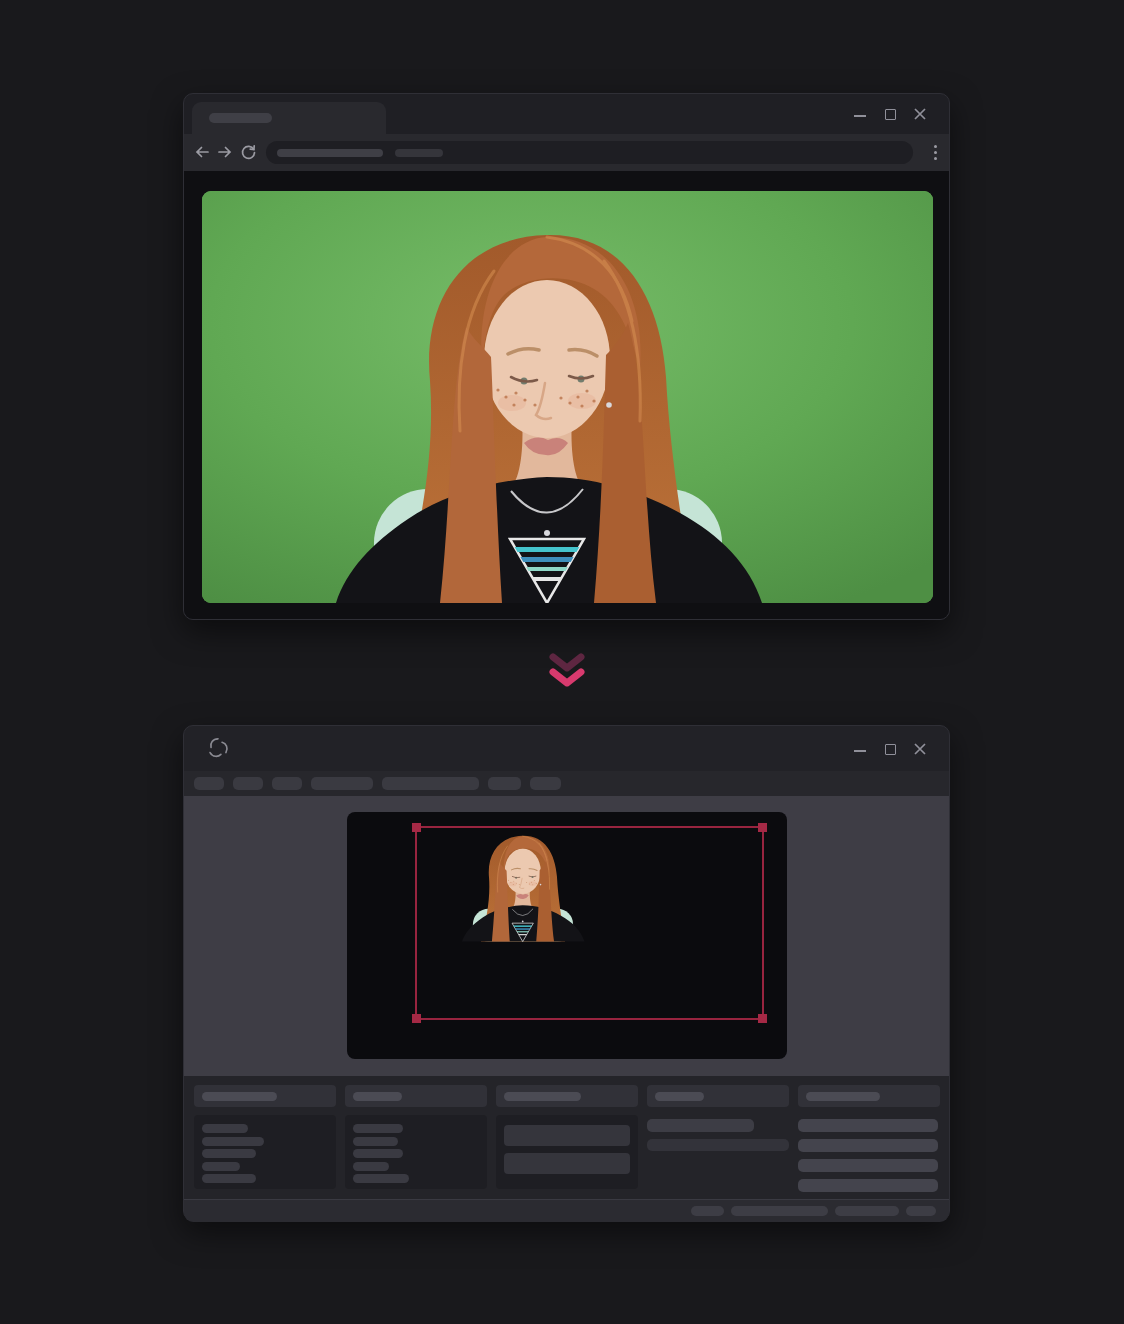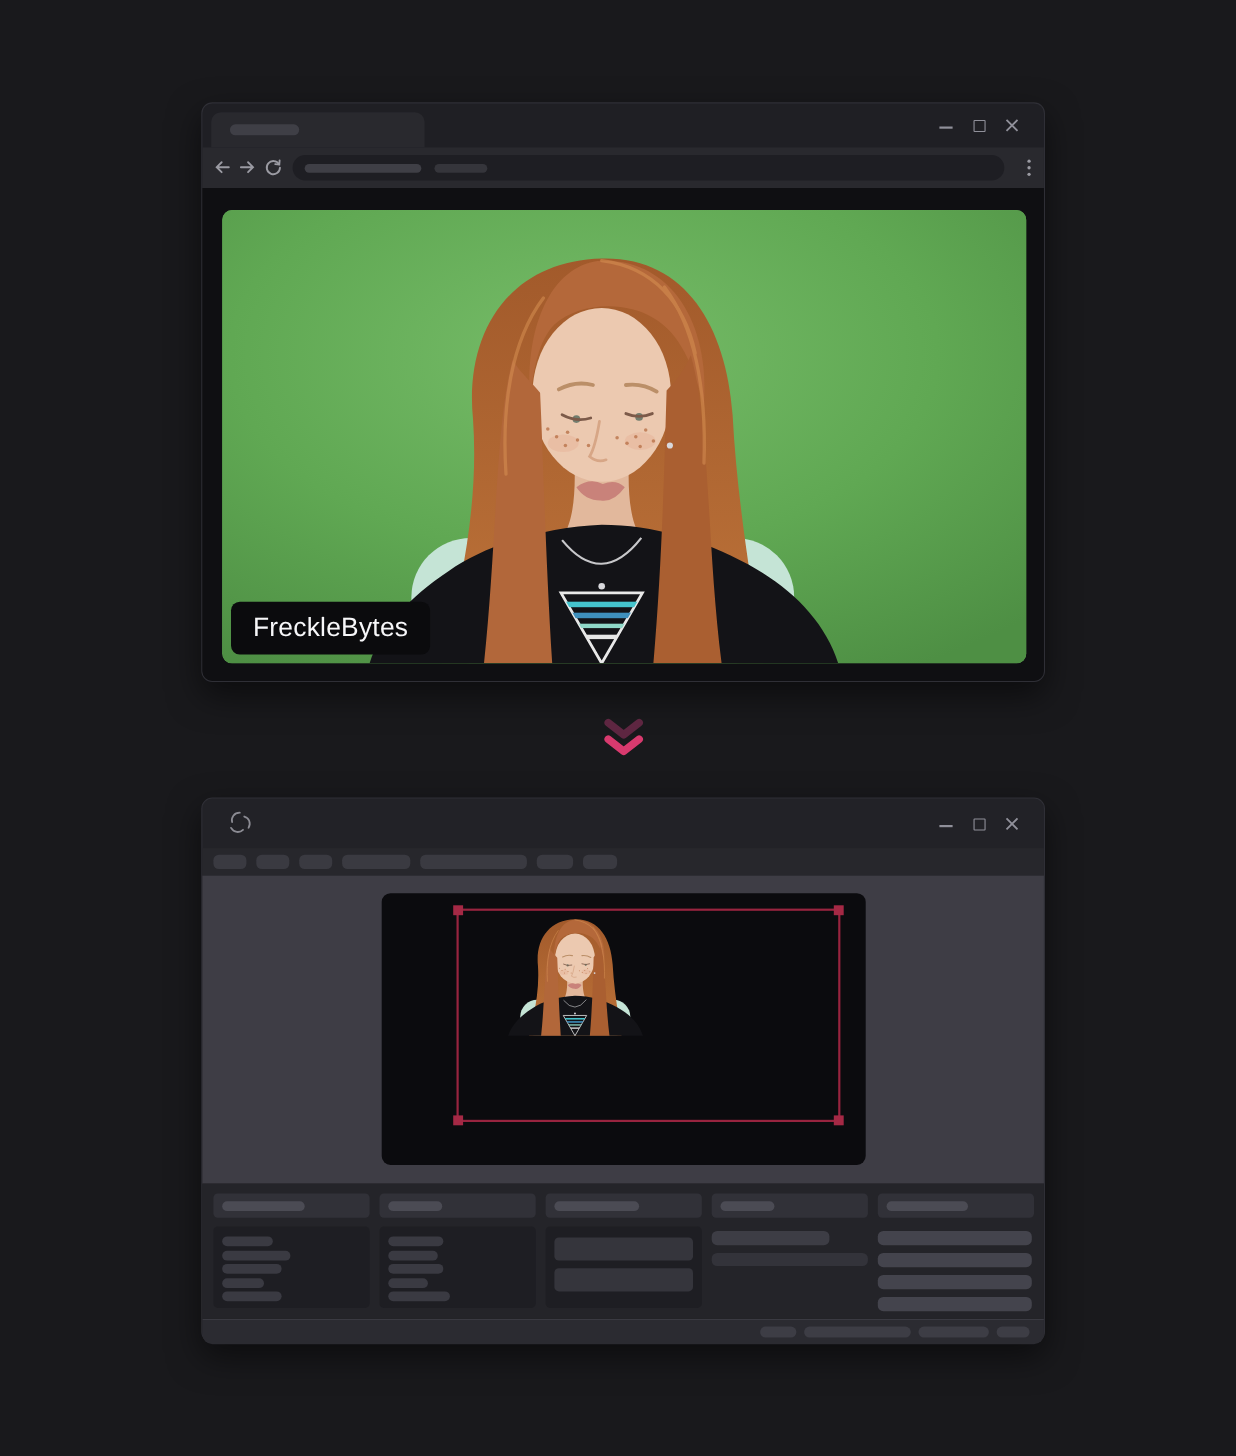--- a/index.html
+++ b/index.html
@@ -174,21 +174,20 @@
           <i></i>
           <i></i>
         </div>
     </div>
     <div class="b-content">
       <div class="video">
         <svg width="731" height="412" viewBox="0 0 731 412">
           <rect width="731" height="412" fill="url(#gGreen)"></rect>
           <use href="#portrait"></use>
         </svg>
-        <div class="video-label" style="background: rgb(11, 11, 13); color: rgb(247, 247, 249);">FreckleBytes</div>
       </div>
     </div>
   </div>
 
   <svg id="arrow" width="44" height="46" viewBox="0 0 44 46">
     <path class="chev-back" d="M8 7 L22 18 L36 7" fill="none" stroke="#5e2641" stroke-width="7" stroke-linecap="round" stroke-linejoin="round"></path>
     <path class="chev-front" d="M8 22 L22 33 L36 22" fill="none" stroke="#d83a6e" stroke-width="7" stroke-linecap="round" stroke-linejoin="round"></path>
   </svg>
 
   <div class="win" id="editor">

